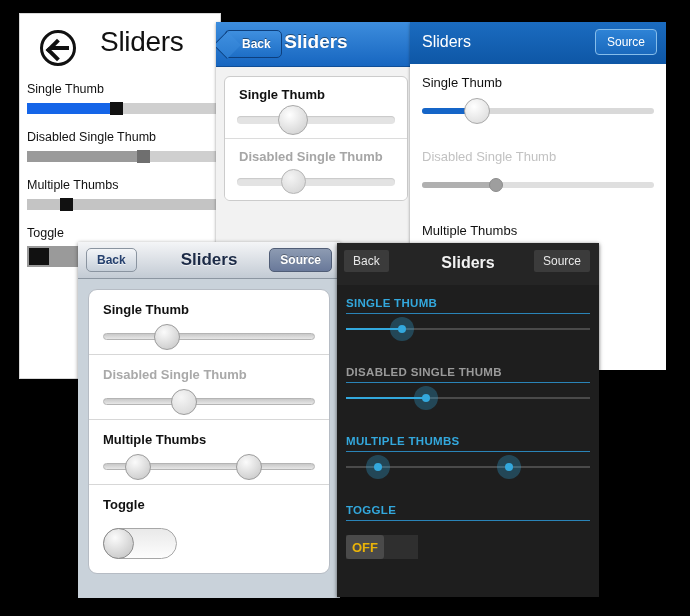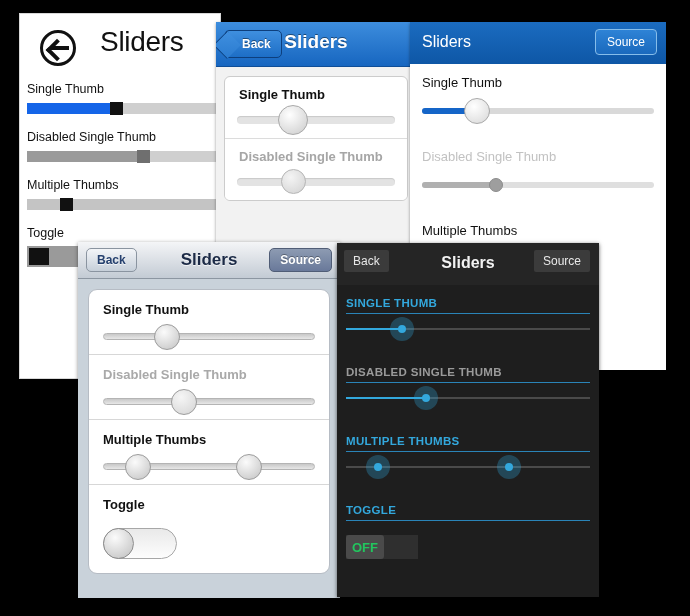--- a/index.html
+++ b/index.html
@@ -127,21 +127,21 @@
   #p5 .rule{height:1px;background:#2a84b8;margin:0 9px 14px 9px;}
   #p5 .sl{position:relative;height:2px;margin:0 9px 18px 9px;background:#4a4a4a;}
   #p5 .sl .fill{position:absolute;left:0;top:0;height:2px;background:#33a8dd;}
   #p5 .sl .th{position:absolute;top:-11px;width:24px;height:24px;border-radius:50%;
       background:rgba(51,168,221,.30);}
   #p5 .sl .th:after{content:"";position:absolute;left:8px;top:8px;width:8px;height:8px;
       border-radius:50%;background:#33a8dd;}
   #p5 .tglwrap{margin:0 0 0 9px;width:72px;height:24px;background:#2f2f2f;position:relative;}
   #p5 .tglwrap .seg{position:absolute;left:0;top:0;width:38px;height:24px;background:#4a4a4a;
       border-radius:3px;display:flex;align-items:center;justify-content:center;
-      color:#22c55e;font-size:13px;font-weight:bold;}
+      color:#eab308;font-size:13px;font-weight:bold;}
 </style>
 </head>
 <body>
 
 <div id="stage">
 
   <div class="panel" id="p1">
     <div class="hdr">
       <div class="backcircle"></div>
       <div class="ttl">Sliders</div>

